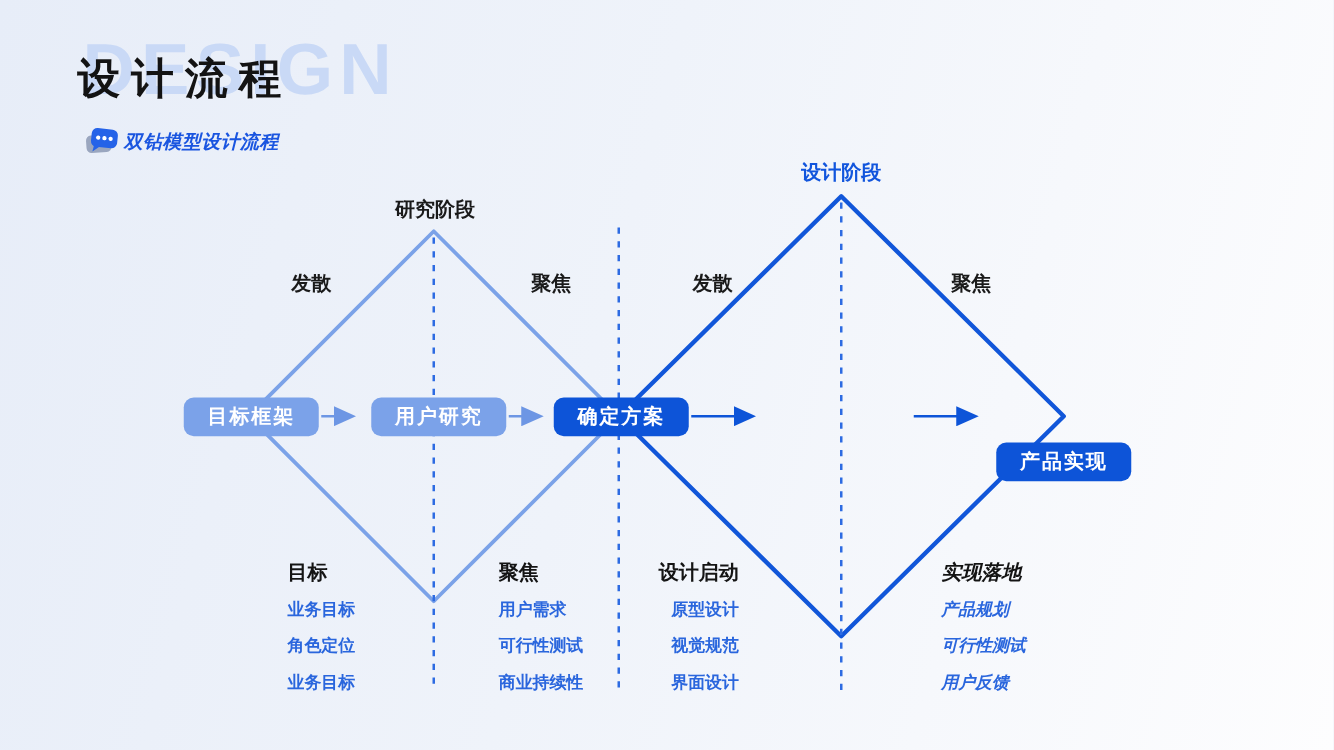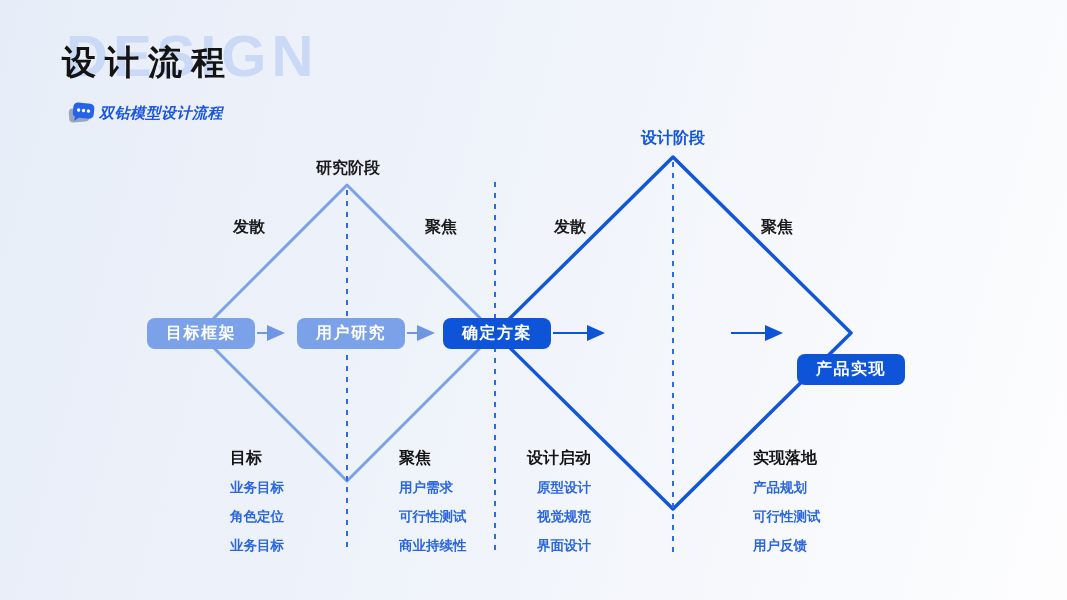--- a/index.html
+++ b/index.html
@@ -117,20 +117,20 @@
     <div class="col-item">用户需求</div>
     <div class="col-item">可行性测试</div>
     <div class="col-item">商业持续性</div>
   </div>
   <div class="col" style="left:527px;text-align:right;">
     <div class="col-heading">设计启动</div>
     <div class="col-item">原型设计</div>
     <div class="col-item">视觉规范</div>
     <div class="col-item">界面设计</div>
   </div>
-  <div class="col" style="left:753px;">
+  <div class="col" style="left:753px;font-style:italic;">
     <div class="col-heading">实现落地</div>
     <div class="col-item">产品规划</div>
     <div class="col-item">可行性测试</div>
     <div class="col-item">用户反馈</div>
   </div>
 
 </div>
 
 </body></html>

